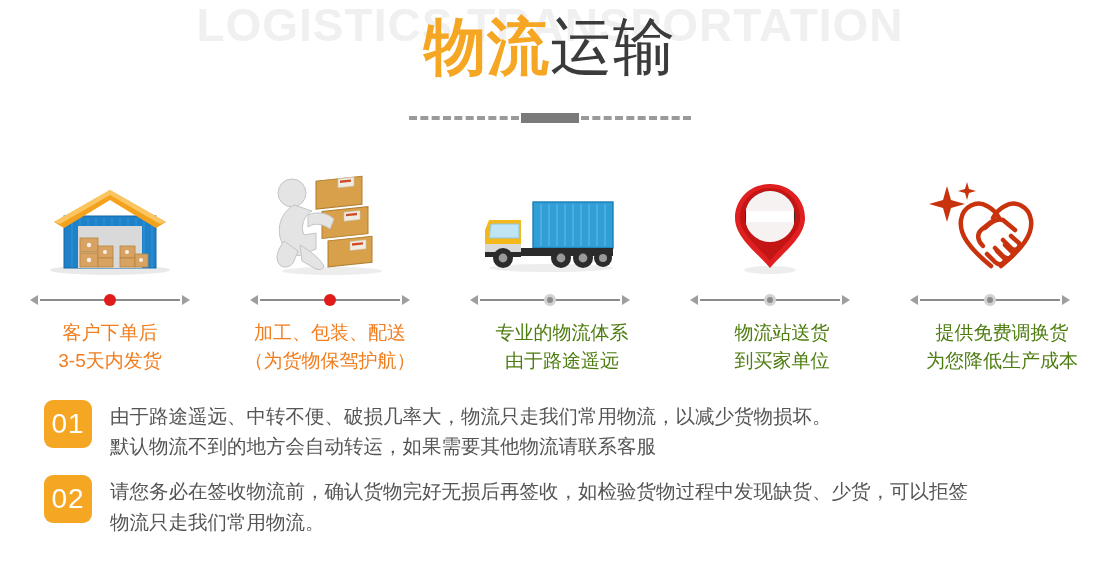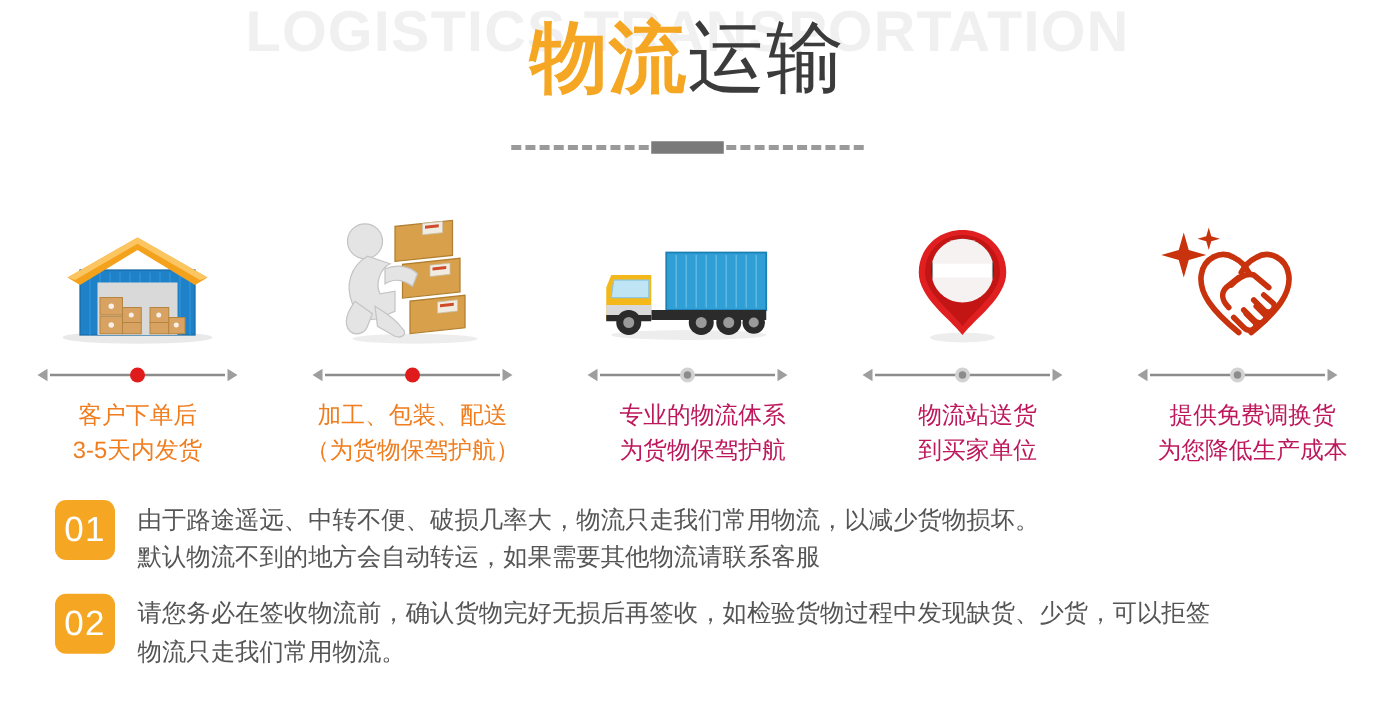--- a/index.html
+++ b/index.html
@@ -132,21 +132,21 @@
     box-sizing: border-box;
   }
   .caption {
     margin-top: 11px;
     text-align: center;
     font-size: 19px;
     line-height: 1.45;
     white-space: nowrap;
   }
   .caption.orange { color: #F07D1E; }
-  .caption.gray { color: #be185d; margin-left: 24px; }
+  .caption.gray { color: #4d7c0f; margin-left: 24px; }
 
   
   .notes {
     position: absolute;
     top: 400px;
     left: 44px;
     width: 1020px;
   }
   .note {
     display: flex;
@@ -326,21 +326,21 @@
         </svg>
       </div>
       <div class="connector">
         <span class="conn-arrow-l"></span>
         <span class="conn-line"></span>
         <span class="conn-dot gray"></span>
         <span class="conn-arrow-r"></span>
       </div>
       <div class="caption gray">
         <div>专业的物流体系</div>
-        <div>为货物保驾护航</div>
+        <div>由于路途遥远</div>
       </div>
     </div>
 
     <div class="icon-col">
       <div class="icon-art">
         <svg width="110" height="100" viewBox="0 0 110 100">
           <ellipse cx="55" cy="94" rx="26" ry="4" fill="#ededed"></ellipse>
           <path d="M55 8 C35 8 20 23 20 42 C20 62 44 78 55 92 C66 78 90 62 90 42 C90 23 75 8 55 8 Z" fill="#e02020"></path>
           <path d="M55 12 C38 12 25 25 25 42 C25 58 45 72 55 85 C65 72 85 58 85 42 C85 25 72 12 55 12 Z" fill="#c41515"></path>
           <circle cx="55" cy="40" r="25" fill="#2b2b2b"></circle>

